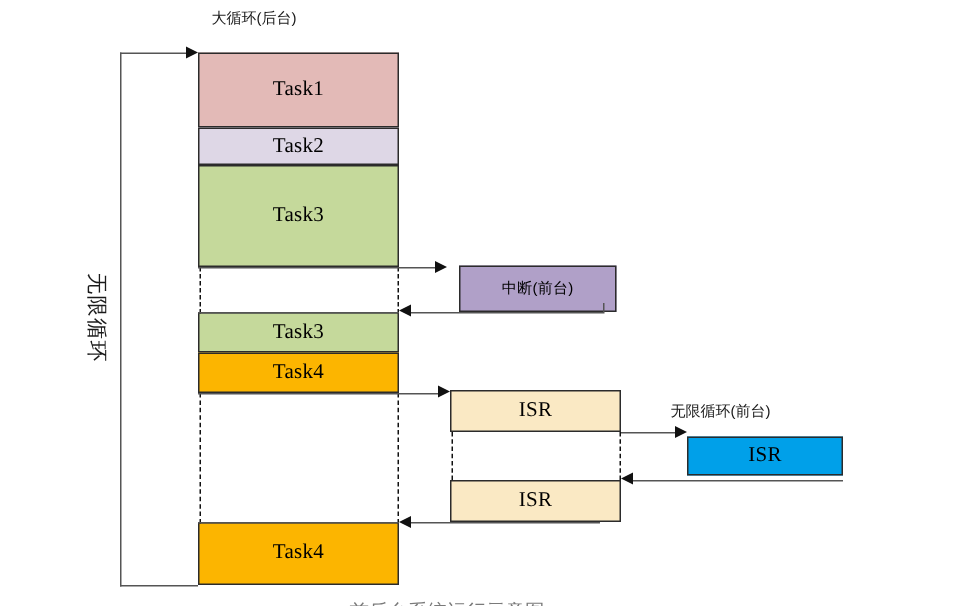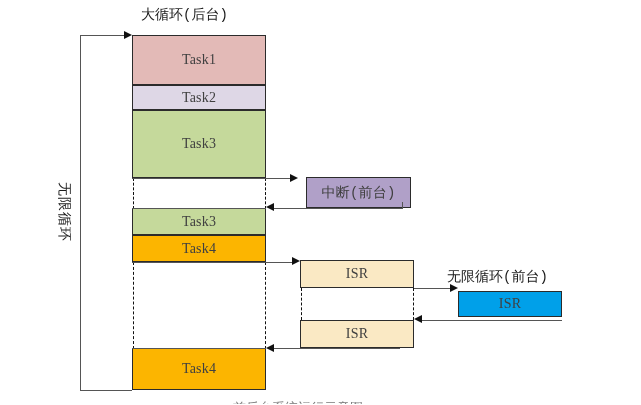--- a/index.html
+++ b/index.html
@@ -21,33 +21,33 @@
   .box {
     position: absolute;
     box-sizing: border-box;
     border: 1.2px solid #2b2b2b;
     display: flex;
     align-items: center;
     justify-content: center;
     font-size: 14px;
     line-height: 1;
     letter-spacing: 0.2px;
-    color: #404040;
+    color: #000000;
     white-space: nowrap;
   }
   .label {
     position: absolute;
     font-size: 14.5px;
     line-height: 1;
     color: #1a1a1a;
     white-space: nowrap;
   }
   .cjk {
-    font-family: Liberation Mono, monospace;
-    font-size: 14px;
+    font-family: Liberation Sans, sans-serif;
+    font-size: 10px;
   }
   .line {
     position: absolute;
     background: #555555;
   }
   .hline { height: 1.3px; }
   .vline { width: 1.3px; }
   .dash-v {
     position: absolute;
     width: 0;

